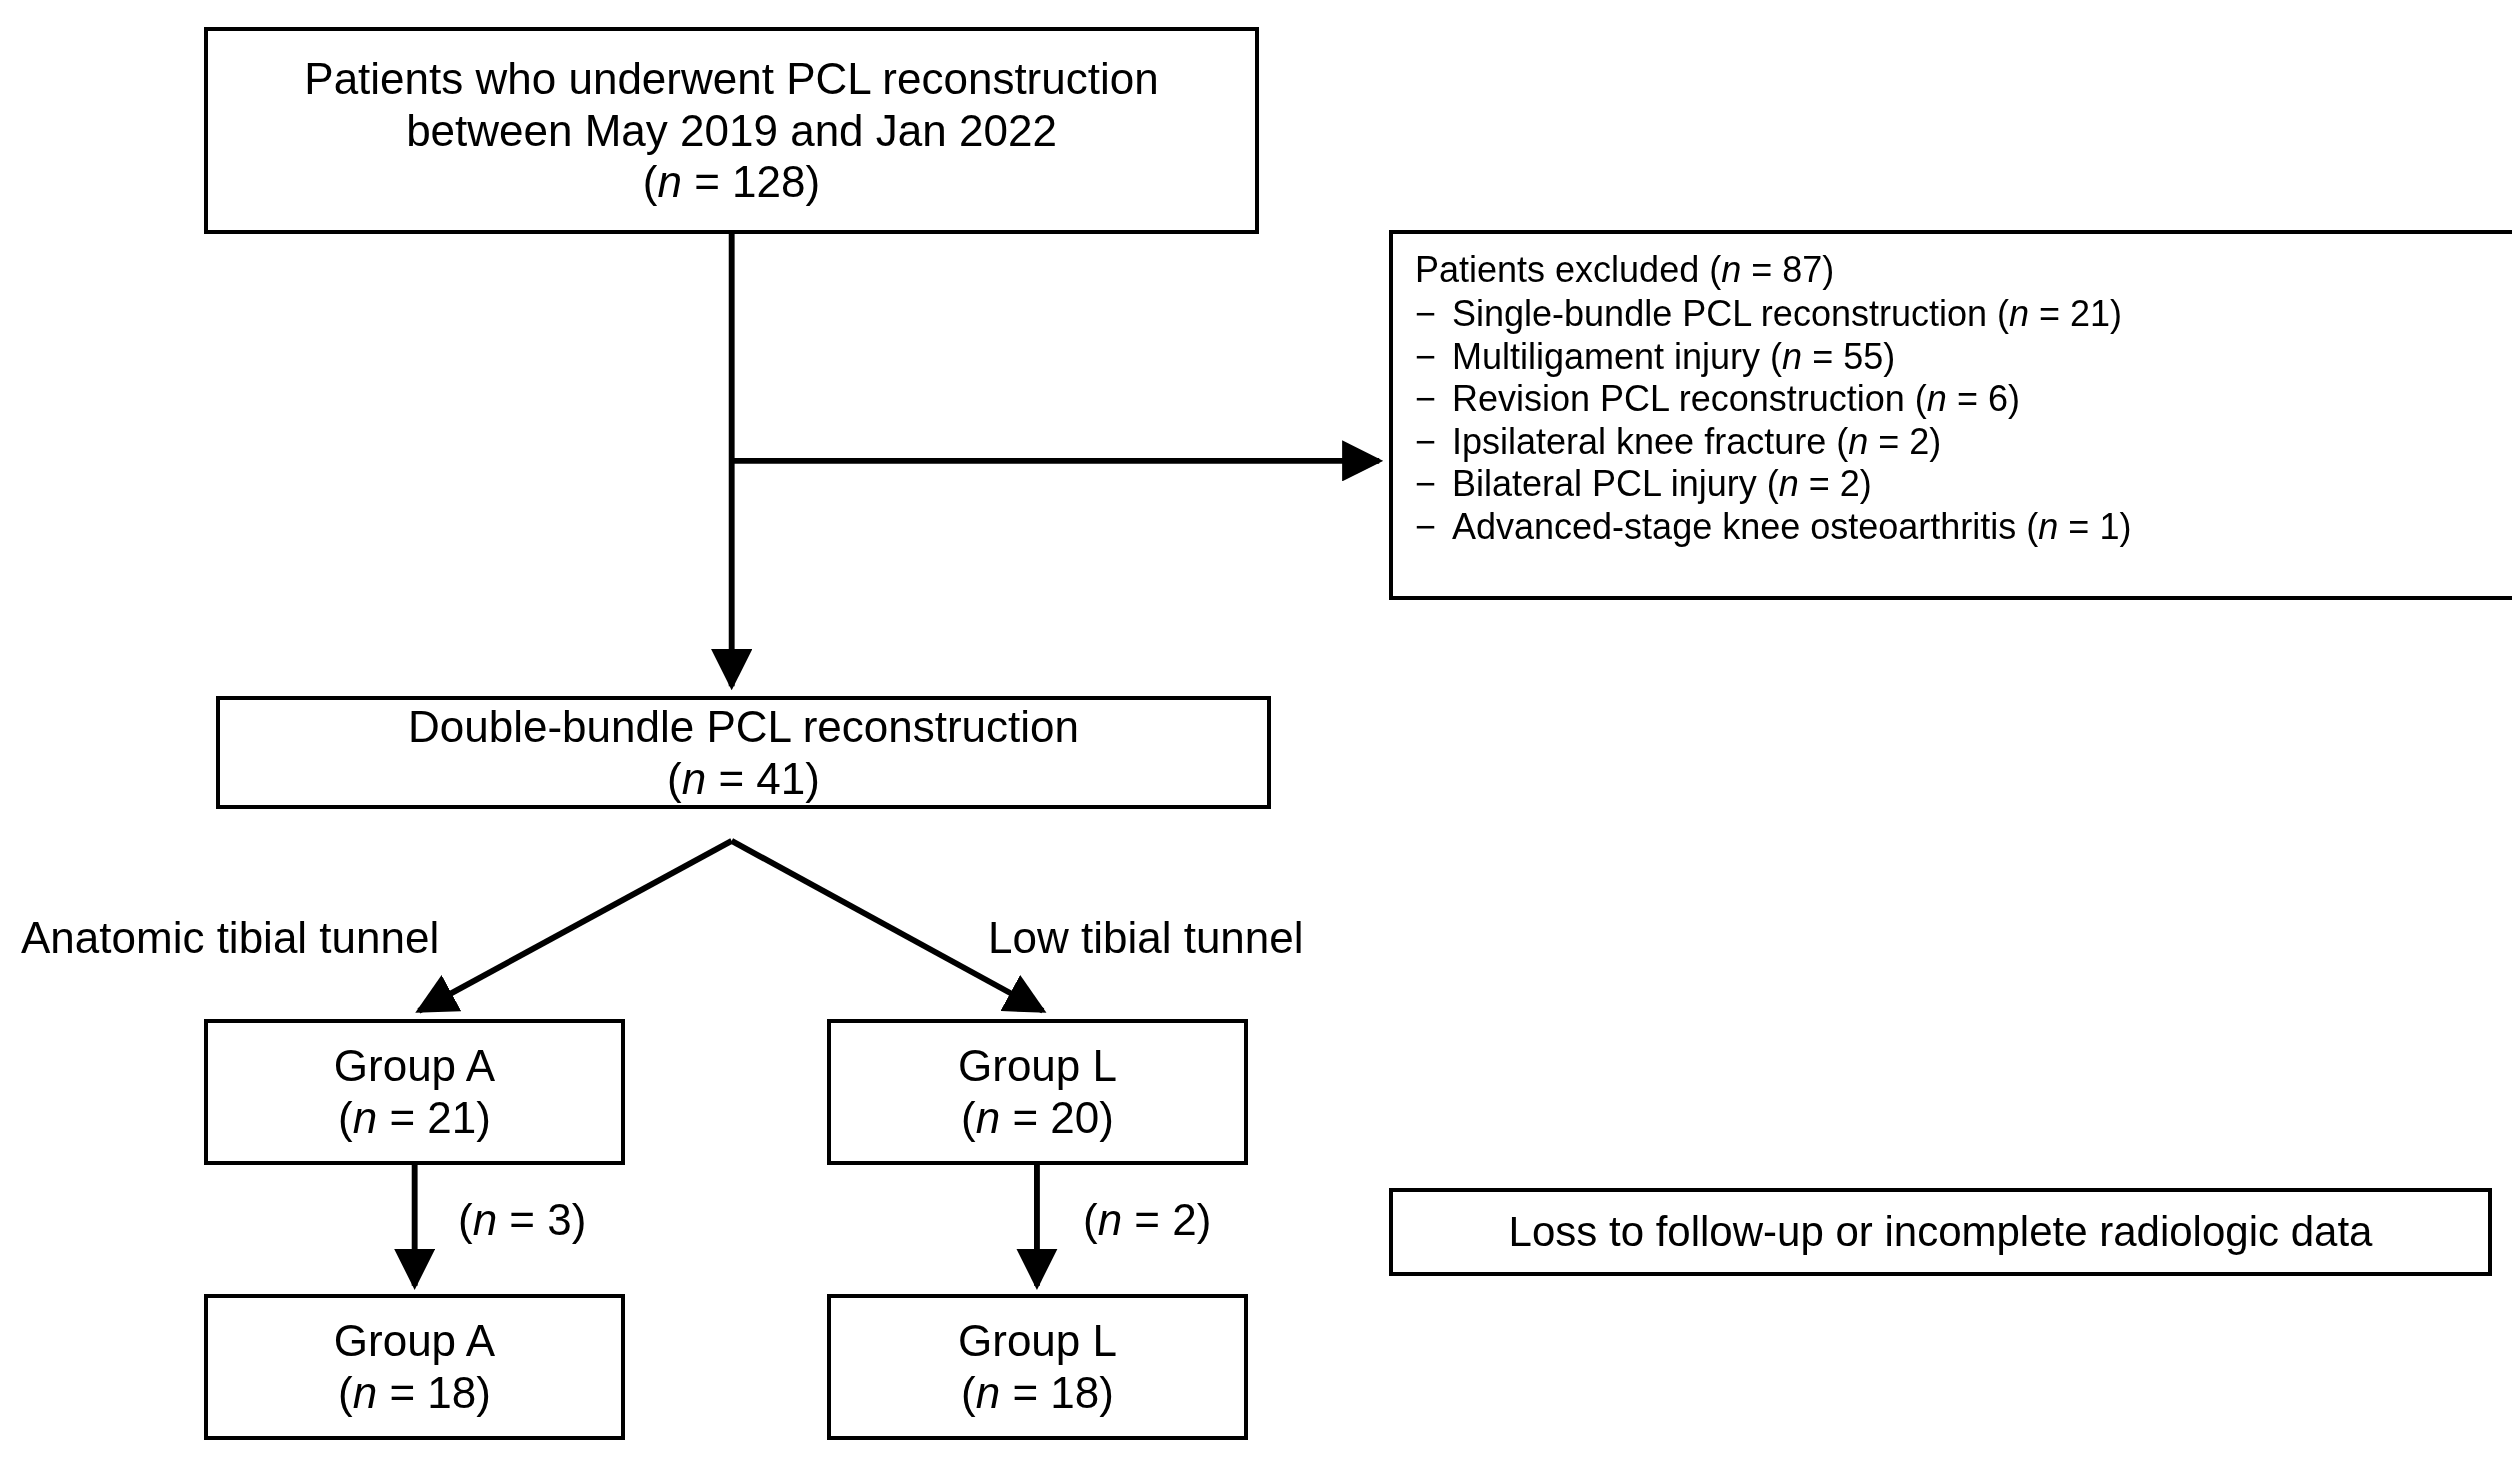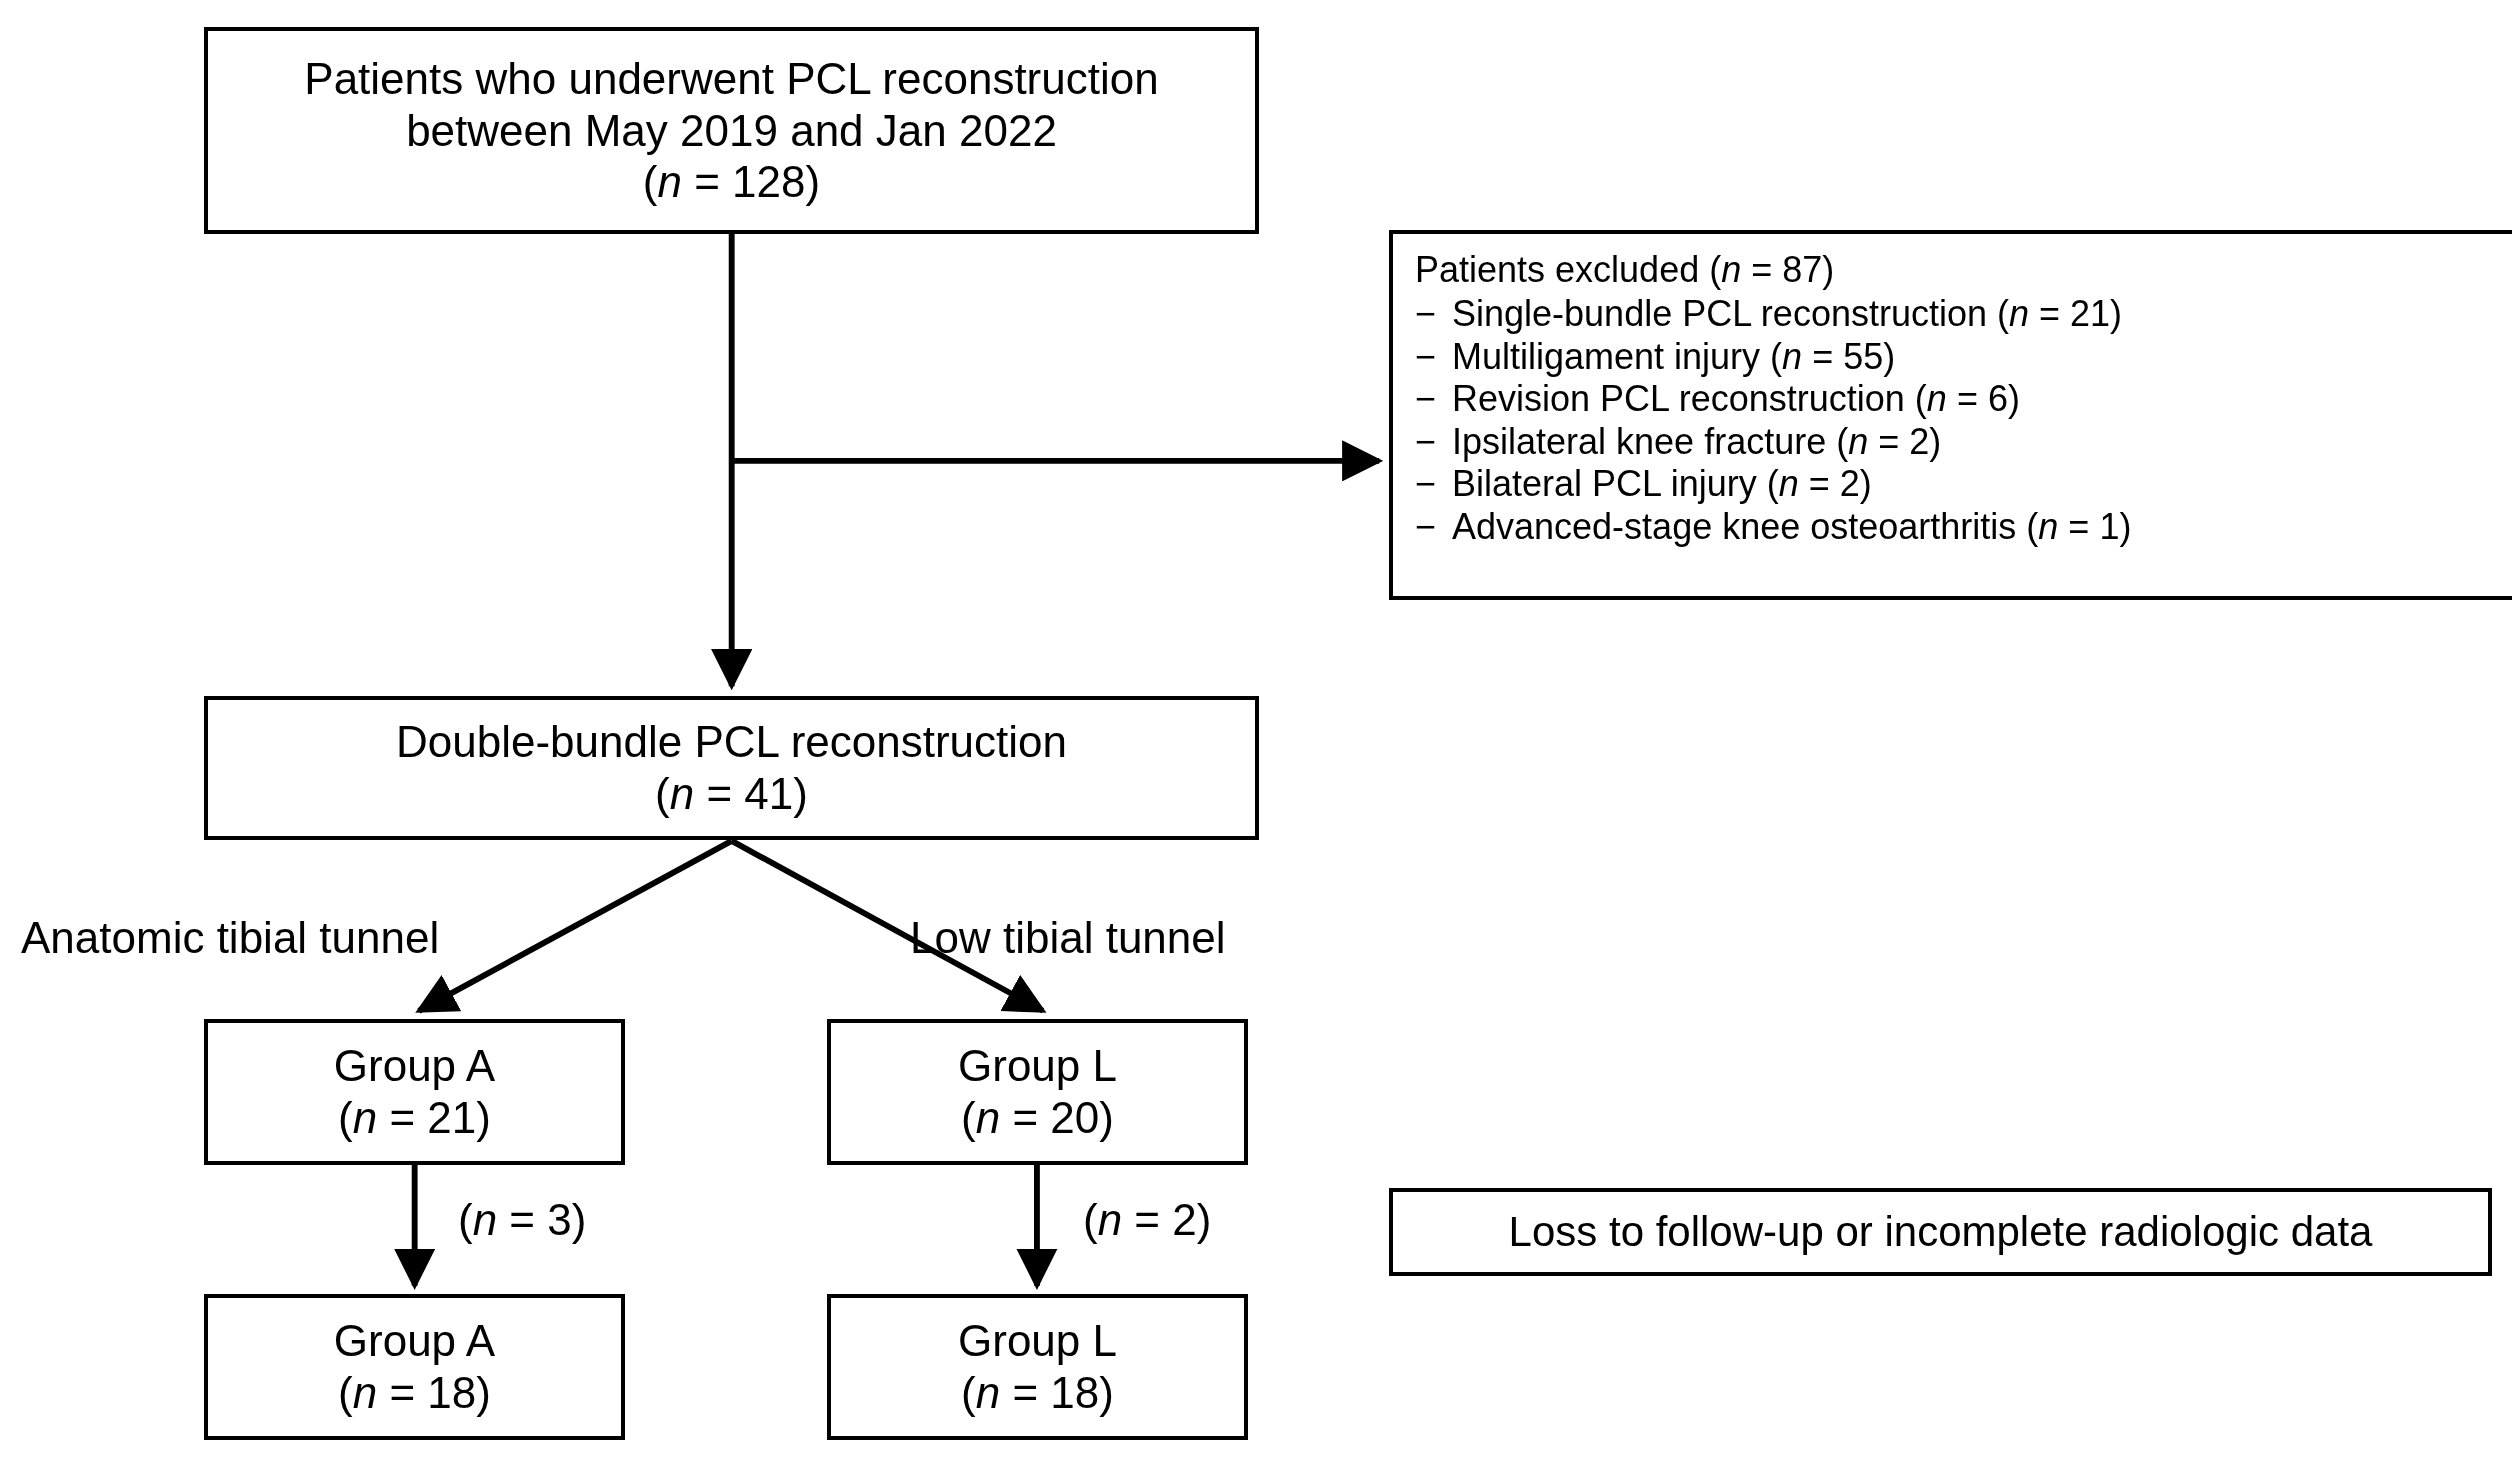--- a/index.html
+++ b/index.html
@@ -126,28 +126,28 @@
       <span class="bullet-dash">−</span>
       <span>Bilateral PCL injury (<em class="nvar">n</em> = 2)</span>
     </span>
 
     <span class="bullet-row">
       <span class="bullet-dash">−</span>
       <span>Advanced-stage knee osteoarthritis (<em class="nvar">n</em> = 1)</span>
     </span>
   </div>
 
-  <div class="node" style="left:204px; top:696px; width:1055px; height:144px;">
+  <div class="node" style="left:216px; top:696px; width:1055px; height:113px;">
     <span class="line">Double-bundle PCL reconstruction</span>
     <span class="line">(<em class="nvar">n</em> = 41)</span>
   </div>
 
   <div class="free-label" style="left:21px; top:914px;text-align:center;">Anatomic tibial tunnel</div>
 
-  <div class="free-label" style="left:910px; top:914px;">Low tibial tunnel</div>
+  <div class="free-label" style="left:988px; top:914px;">Low tibial tunnel</div>
 
   <div class="node" style="left:204px; top:1019px; width:421px; height:146px;">
     <span class="line">Group A</span>
     <span class="line">(<em class="nvar">n</em> = 21)</span>
   </div>
 
   <div class="node" style="left:827px; top:1019px; width:421px; height:146px;">
     <span class="line">Group L</span>
     <span class="line">(<em class="nvar">n</em> = 20)</span>
   </div>

